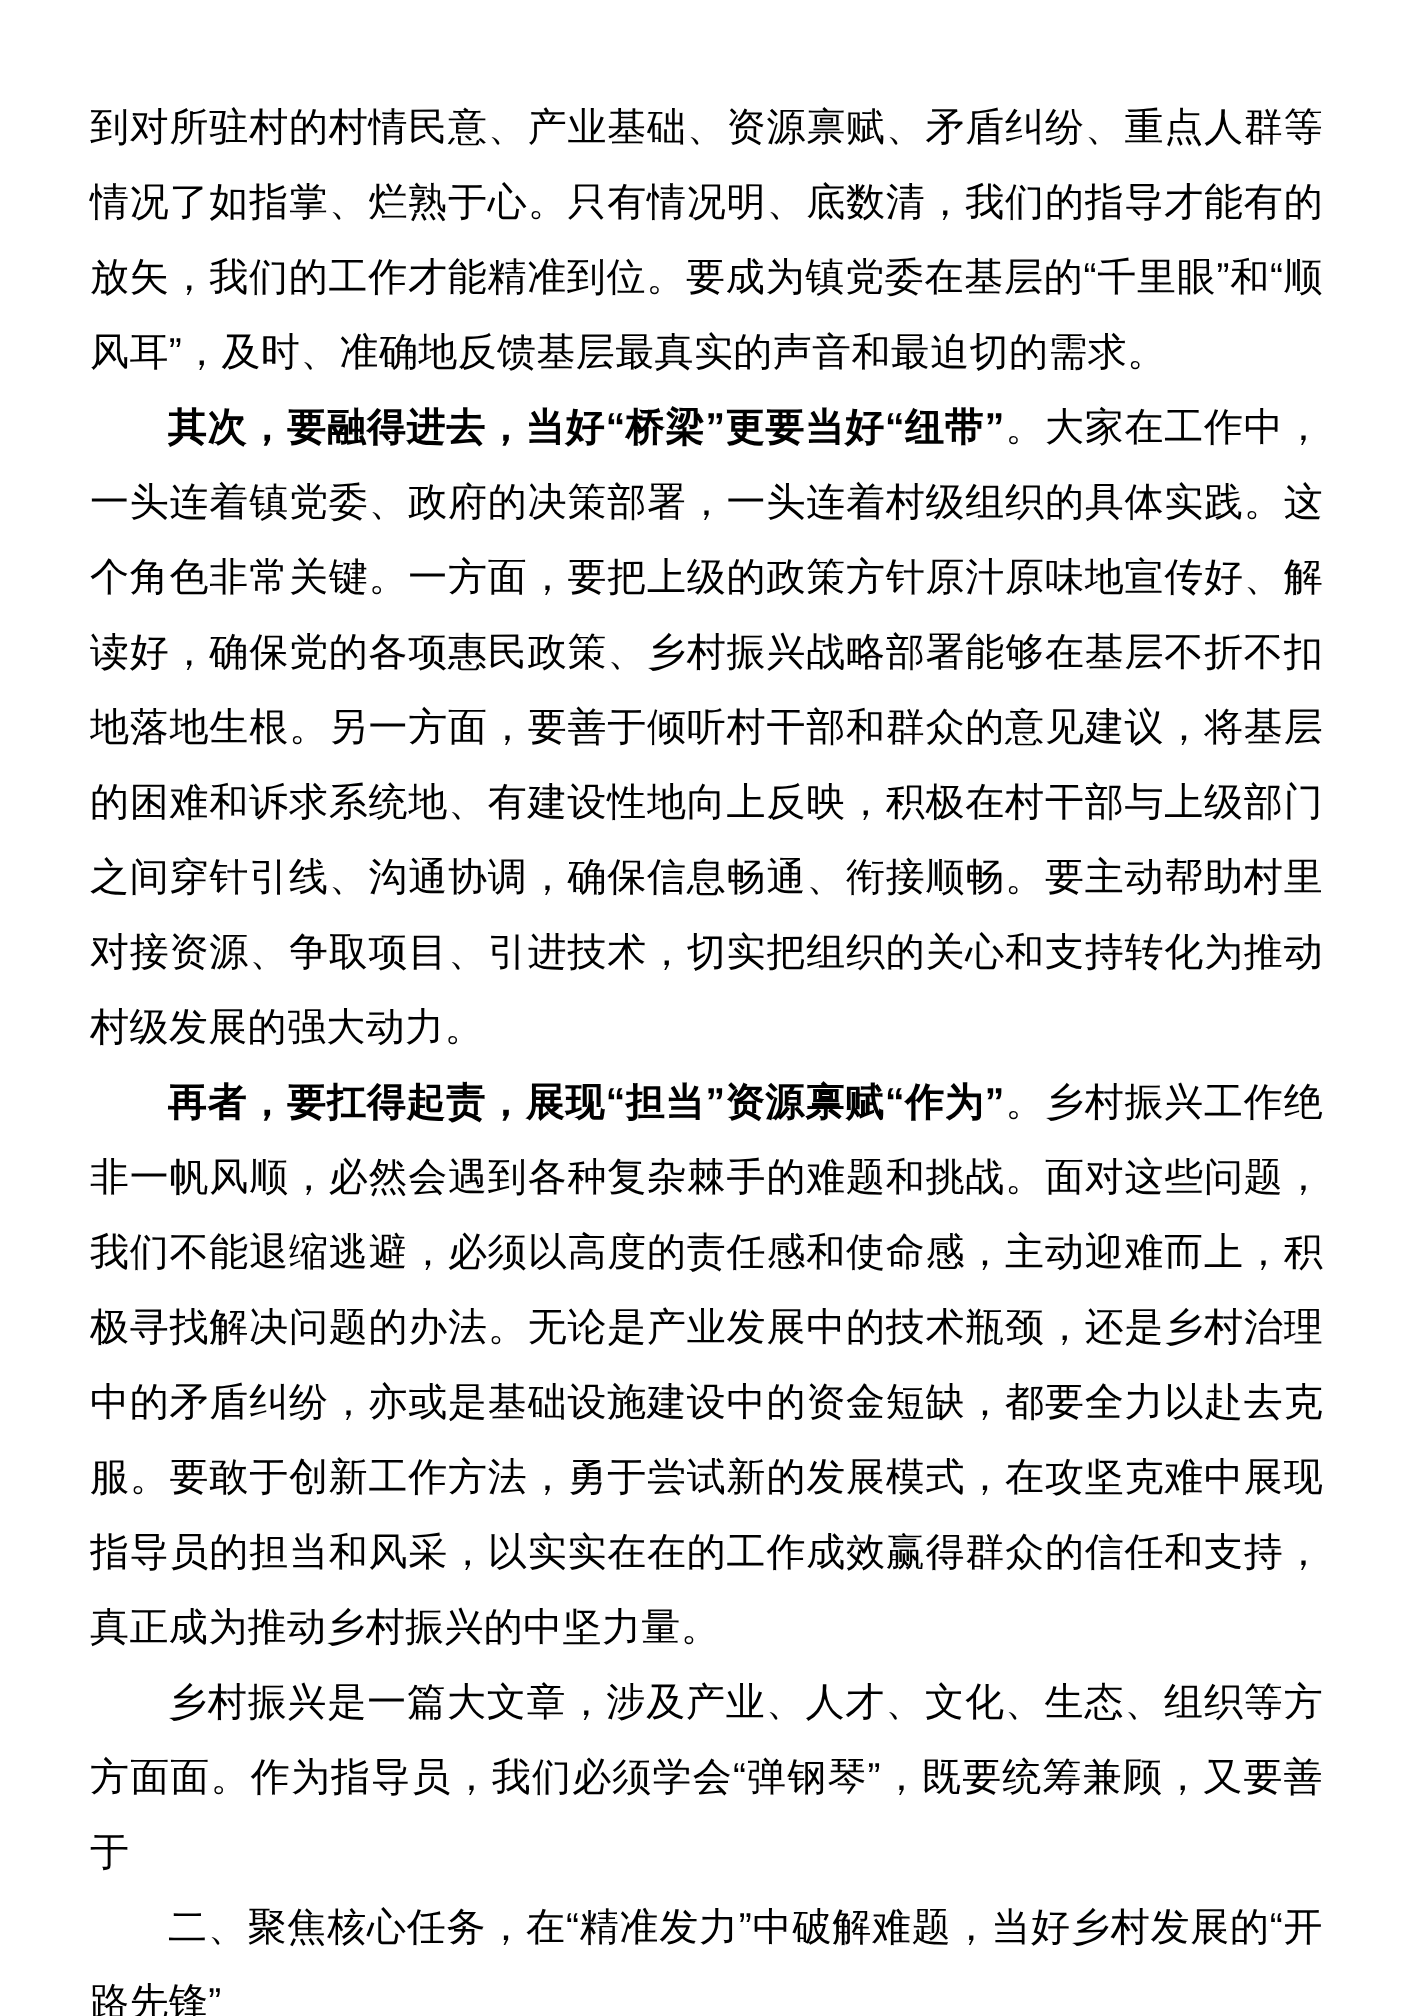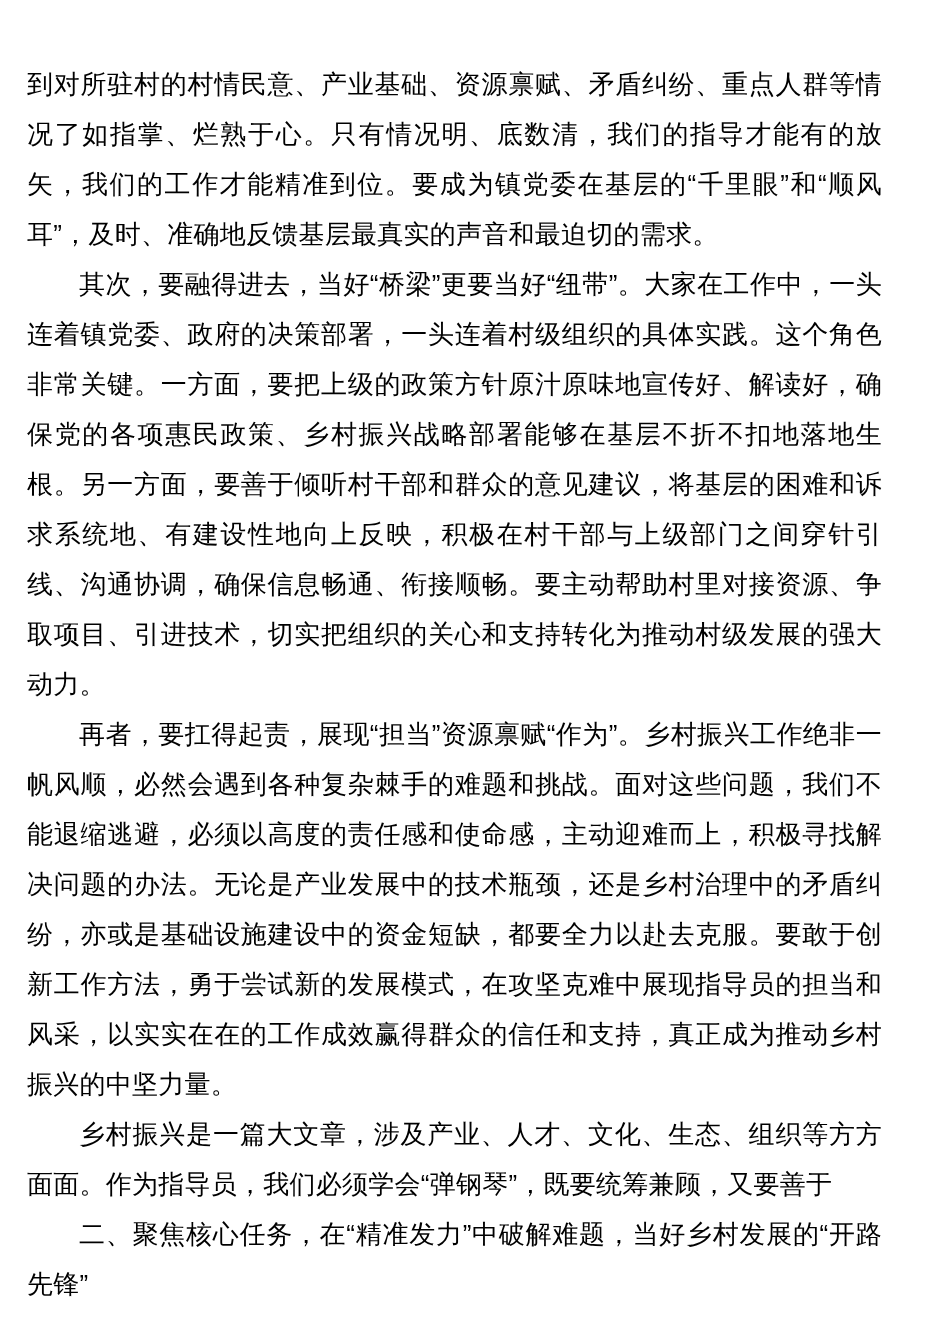--- a/index.html
+++ b/index.html
@@ -7,42 +7,42 @@
     padding: 0;
     width: 950px;
     height: 1344px;
     background: #ffffff;
     overflow: hidden;
   }
   .page {
     box-sizing: border-box;
     width: 937px;
     height: 1344px;
-    padding: 59px 55px 0 27px;
+    padding: 59px 55px 0 60px;
     background: #ffffff;
     color: #000000;
     font-family: "Liberation Sans", "DejaVu Sans", sans-serif;
     font-size: 26px;
     line-height: 50px;
     letter-spacing: 0.25px;
     text-align: justify;
     text-justify: inter-ideograph;
     text-justify: inter-character;
     overflow: hidden;
   }
   .para {
     margin: 0;
     padding: 0;
     text-indent: 2em;
   }
   .para.no-indent {
     text-indent: 0;
   }
   .lead {
-    font-weight: 400;
+    font-weight: 700;
   }
 </style>
 </head>
 <body>
 
 <div class="page">
 
   <p class="para no-indent"><span class="lead"></span><span>到对所驻村的村情民意、产业基础、资源禀赋、矛盾纠纷、重点人群等情况了如指掌、烂熟于心。只有情况明、底数清，我们的指导才能有的放矢，我们的工作才能精准到位。要成为镇党委在基层的“千里眼”和“顺风耳”，及时、准确地反馈基层最真实的声音和最迫切的需求。</span></p>
 
   <p class="para"><span class="lead">其次，要融得进去，当好“桥梁”更要当好“纽带”</span><span>。大家在工作中，一头连着镇党委、政府的决策部署，一头连着村级组织的具体实践。这个角色非常关键。一方面，要把上级的政策方针原汁原味地宣传好、解读好，确保党的各项惠民政策、乡村振兴战略部署能够在基层不折不扣地落地生根。另一方面，要善于倾听村干部和群众的意见建议，将基层的困难和诉求系统地、有建设性地向上反映，积极在村干部与上级部门之间穿针引线、沟通协调，确保信息畅通、衔接顺畅。要主动帮助村里对接资源、争取项目、引进技术，切实把组织的关心和支持转化为推动村级发展的强大动力。</span></p>

